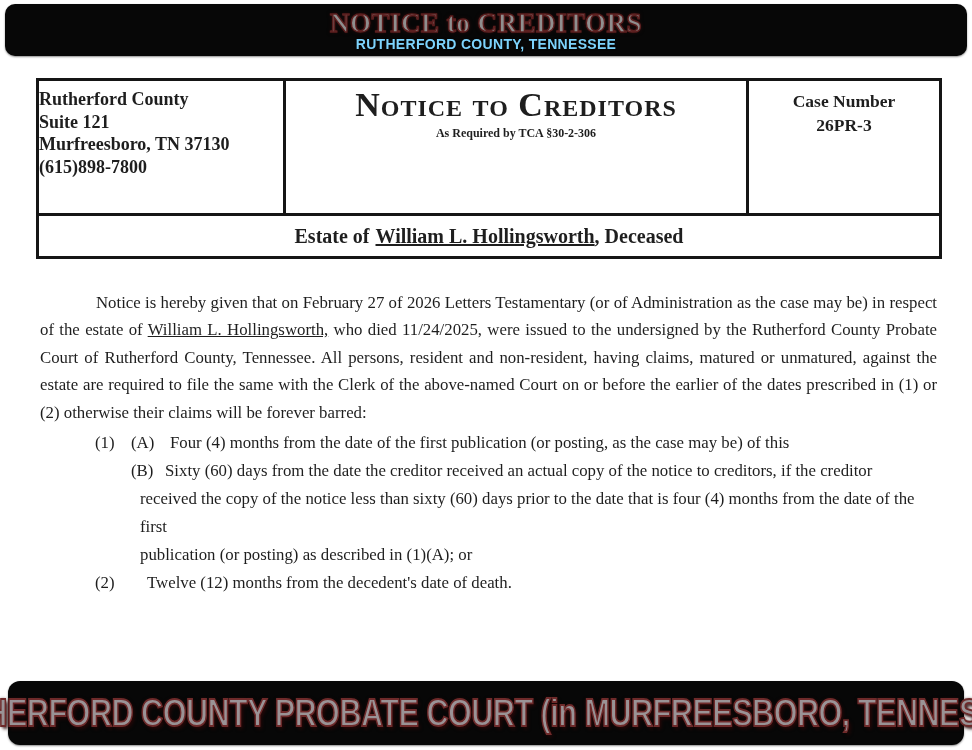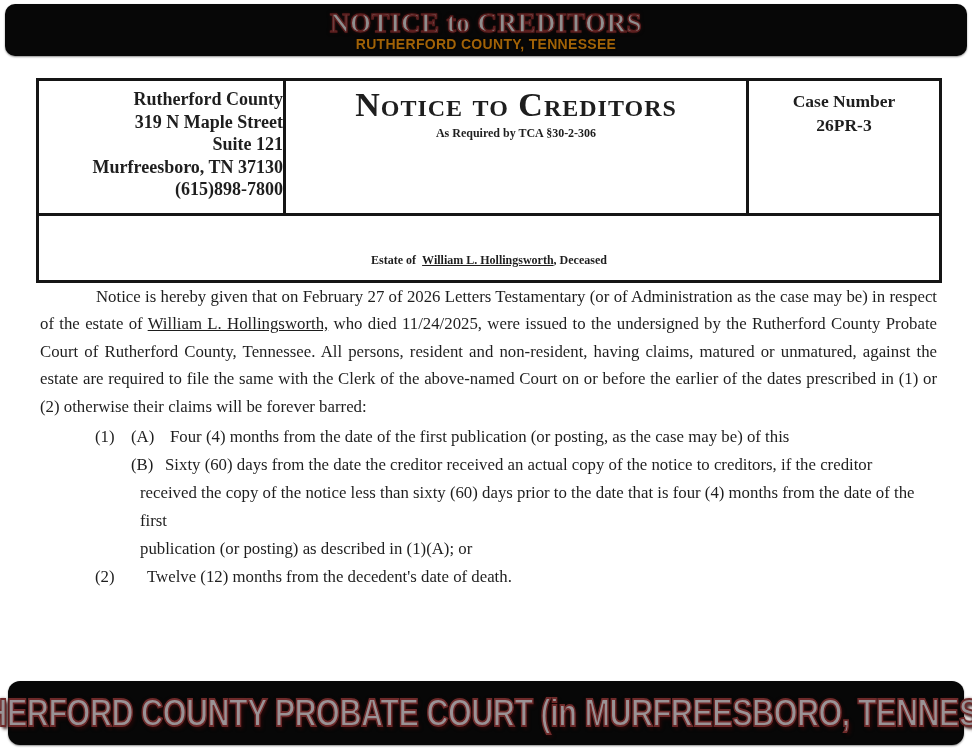--- a/index.html
+++ b/index.html
@@ -28,37 +28,37 @@
     color: #8f8f8f;
     -webkit-text-stroke: 1.4px #5c1f1f;
     text-shadow: 0 0 4px #2e0d0d, 0 0 2px #5c1f1f;
     transform: scaleY(1.05);
     white-space: nowrap;
   }
   .banner-top-sub {
     font-family: "Liberation Sans", sans-serif;
     font-weight: bold;
     font-size: 14px; line-height: 15px;
-    color: #a16207;
+    color: #7dd3fc;
     letter-spacing: 0.3px;
     text-shadow: 0 0 2px #000;
     white-space: nowrap;
   }
 
   
   .form {
     position: absolute; left: 36px; top: 78px; width: 900px;
     border: 3px solid #151515;
     background: #fff;
   }
   .form-row1 { display: flex; border-bottom: 3px solid #151515; height: 132px; }
   .cell-court {
     width: 244px;
     border-right: 3px solid #151515;
-    text-align: right;
+    text-align: left;
     font-weight: bold;
     font-size: 18px; line-height: 22.5px;
     padding-top: 7px;
   }
   .cell-title {
     flex: 1;
     text-align: center;
     padding-top: 6px;
   }
   .form-title {
@@ -76,28 +76,27 @@
     border-left: 3px solid #151515;
     text-align: center;
     font-weight: bold;
     font-size: 17.5px; line-height: 24px;
     padding-top: 8px;
   }
   .form-row2 {
     height: 40px;
     display: flex; align-items: center; justify-content: center;
     font-weight: bold;
-    font-size: 12px;
-    margin-top: 24px;
+    font-size: 20px;
   }
   .estate-name { text-decoration: underline; margin-left: 6px; }
 
   
   .content {
-    position: absolute; left: 40px; top: 283px; width: 897px;
+    position: absolute; left: 40px; top: 289px; width: 897px;
     font-size: 16.8px; line-height: 27.4px;
   }
   .main-paragraph {
     margin: 0;
     text-align: justify;
     text-indent: 56px;
   }
   .para-name { text-decoration: underline; }
 
   .clauses { margin-top: 3px; line-height: 27.9px; }
@@ -134,21 +133,20 @@
 
 <div class="banner-top">
   <div class="banner-top-title">NOTICE to CREDITORS</div>
   <div class="banner-top-sub">RUTHERFORD COUNTY, TENNESSEE</div>
 </div>
 
 <div class="form">
   <div class="form-row1">
     <div class="cell-court">
       <div>Rutherford County</div>
-      <div>319 N Maple Street</div>
       <div>Suite 121</div>
       <div>Murfreesboro, TN  37130</div>
       <div>(615)898-7800</div>
     </div>
     <div class="cell-title">
       <div class="form-title">Notice to Creditors</div>
       <div class="form-statute">As Required by TCA §30-2-306</div>
     </div>
     <div class="cell-case">
       <div>Case Number</div>

